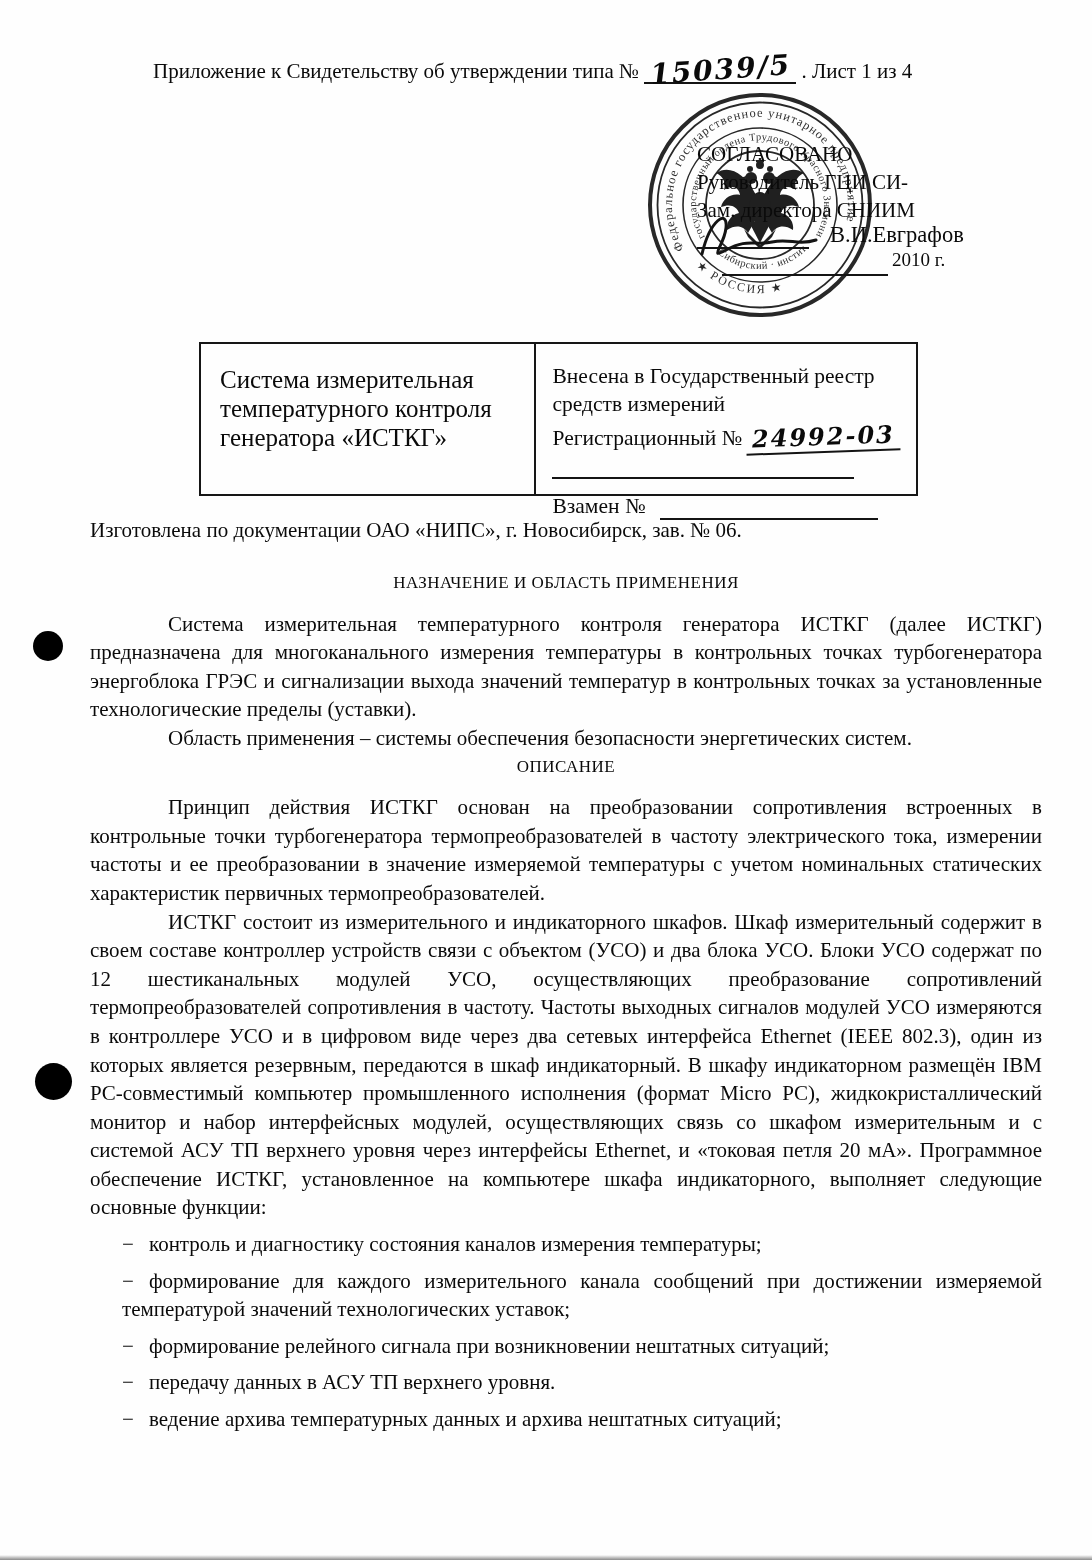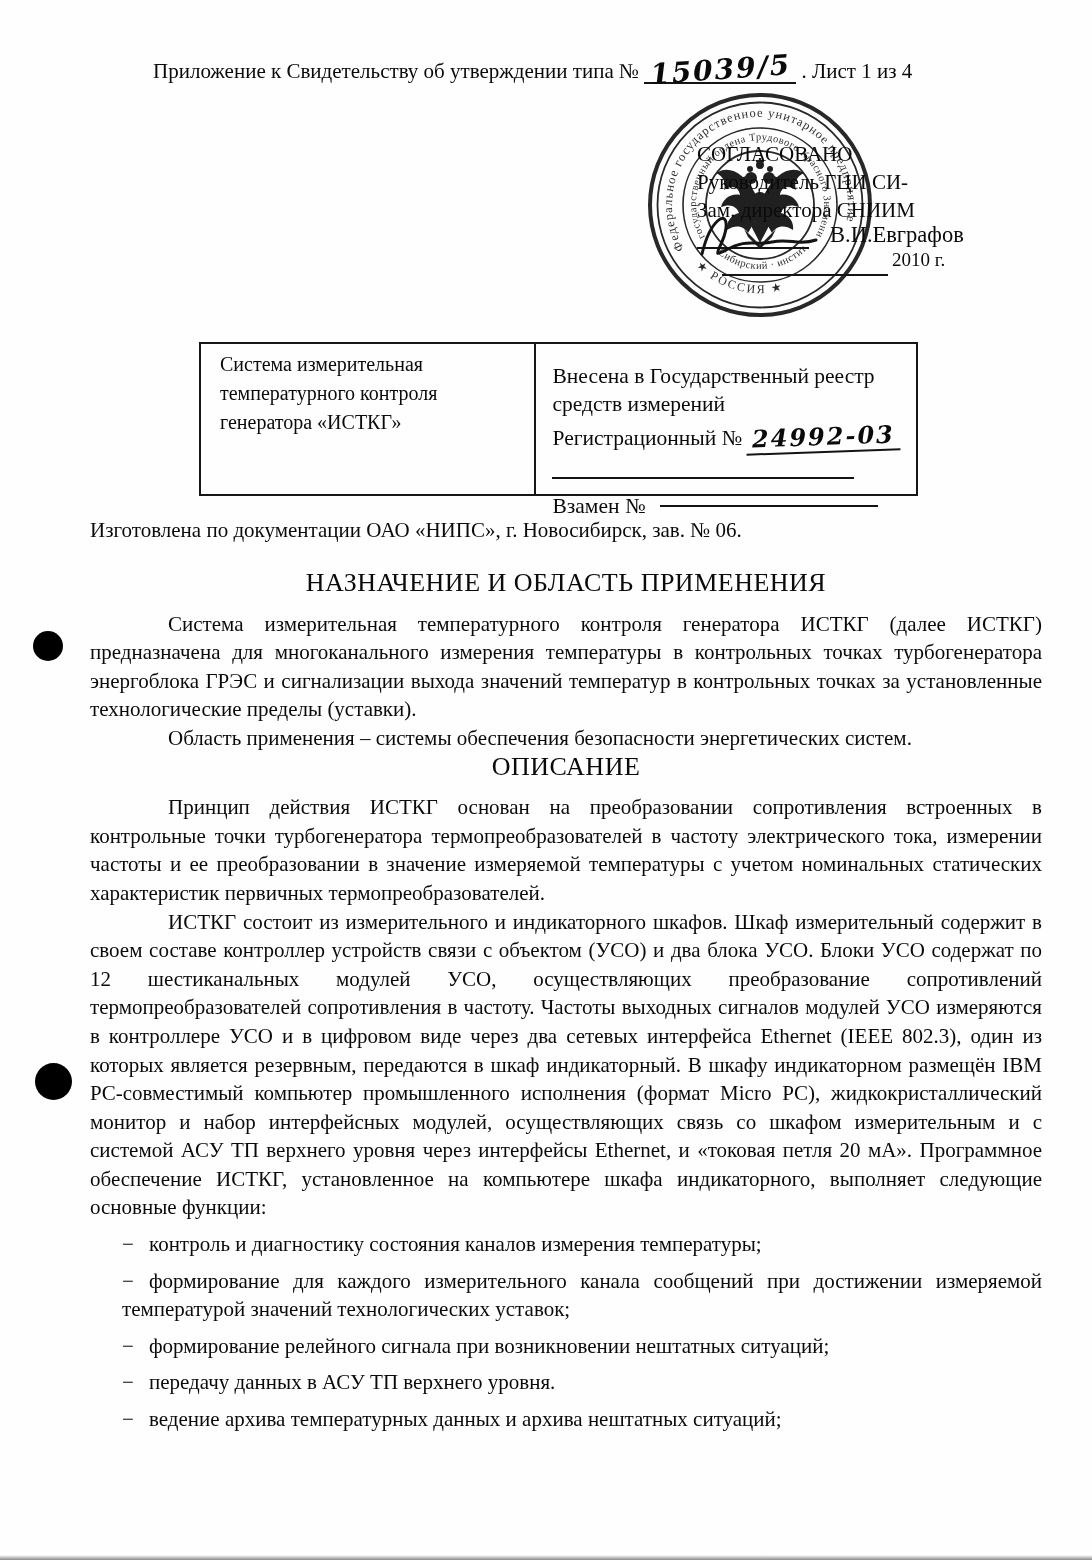--- a/index.html
+++ b/index.html
@@ -30,40 +30,40 @@
   .date-line{position:absolute;left:122px;top:184px;width:166px;border-bottom:2px solid #141414;}
   .date{position:absolute;left:292px;top:159px;font-size:19px;white-space:nowrap;}
   .signature-svg{position:absolute;left:88px;top:112px;width:160px;height:70px;}
   
   .info-table{
     position:absolute;top:342px;left:199px;width:719px;height:154px;
     border:2.5px solid #161616;display:flex;box-sizing:border-box;
   }
   .cell-left{
     width:356px;box-sizing:border-box;border-right:2px solid #161616;
-    padding:6px 14px 0 19px;font-size:20px;line-height:29px;
+    padding:21px 14px 0 19px;font-size:25px;line-height:29px;
   }
   .cell-right{flex:1;box-sizing:border-box;padding:18px 16px 0 16px;font-size:21.5px;line-height:28px;}
   .reg-row{margin-top:5px;white-space:nowrap;}
   .reg-number{
     display:inline-block;font-size:24px;letter-spacing:2px;
     border-bottom:2px solid #141414;padding:0 5px 0 6px;
     transform:rotate(-2deg);margin-left:4px;
   }
   .mid-line{width:302px;border-bottom:2.5px solid #141414;margin-top:24px;}
-  .replaces-row{margin-top:13px;display:flex;align-items:center;gap:13px;}
+  .replaces-row{margin-top:13px;display:flex;align-items:flex-end;gap:13px;}
   .replaces-line{width:218px;border-bottom:2px solid #141414;margin-left:2px;}
   
   .made-line{position:absolute;top:518px;left:90px;font-size:21px;}
   .main{
     position:absolute;top:569px;left:90px;width:952px;
     font-size:21px;line-height:28.6px;text-align:justify;
   }
   .section-heading{
-    text-align:center;font-weight:normal;font-size:26px;letter-spacing:.5px;
+    text-align:center;font-weight:normal;font-size:17px;letter-spacing:.5px;
     margin:0 0 12px 0;
     font-family:Liberation Serif, serif;
   }
   .section-heading.desc{margin-bottom:12px;}
   p.body{margin:0;text-indent:78px;}
   p.func{margin:8px 0 0 32px;text-indent:0;}
   .dash{display:inline-block;width:27px;}
   
   .punch{position:absolute;border-radius:50%;background:#000;}
   .punch.p1{left:33px;top:631px;width:30px;height:30px;}

